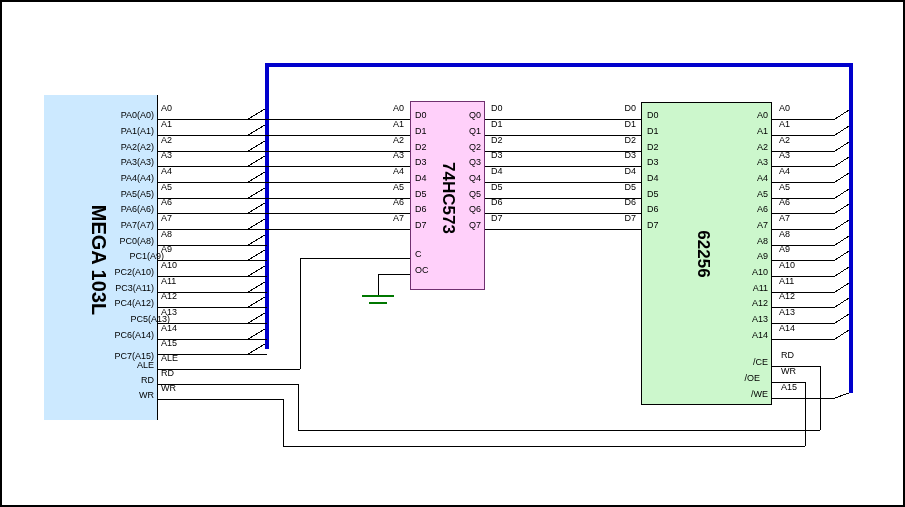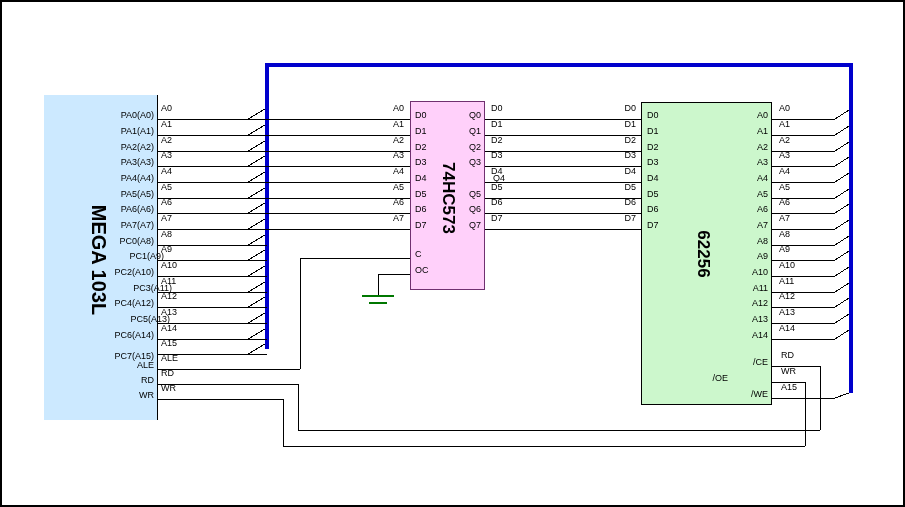--- a/index.html
+++ b/index.html
@@ -132,21 +132,21 @@
       <div class="lbl r" style="top: 124px; left: 94px; width: 58px;">PA1(A1)</div>
       <div class="lbl r" style="top: 140px; left: 94px; width: 58px;">PA2(A2)</div>
       <div class="lbl r" style="top: 155px; left: 94px; width: 58px;">PA3(A3)</div>
       <div class="lbl r" style="top: 171px; left: 94px; width: 58px;">PA4(A4)</div>
       <div class="lbl r" style="top: 187px; left: 94px; width: 58px;">PA5(A5)</div>
       <div class="lbl r" style="top: 202px; left: 94px; width: 58px;">PA6(A6)</div>
       <div class="lbl r" style="top: 218px; left: 94px; width: 58px;">PA7(A7)</div>
       <div class="lbl r" style="top: 234px; left: 94px; width: 58px;">PC0(A8)</div>
       <div class="lbl r" style="top: 249px; left: 94px; width: 68px;">PC1(A9)</div>
       <div class="lbl r" style="top: 265px; left: 94px; width: 58px;">PC2(A10)</div>
-      <div class="lbl r" style="top: 281px; left: 94px; width: 76px;">PC3(A11)</div>
+      <div class="lbl r" style="top: 281px; left: 94px; width: 58px;">PC3(A11)</div>
       <div class="lbl r" style="top: 296px; left: 94px; width: 58px;">PC4(A12)</div>
       <div class="lbl r" style="top: 312px; left: 110px; width: 58px;">PC5(A13)</div>
       <div class="lbl r" style="top: 328px; left: 94px; width: 58px;">PC6(A14)</div>
       <div class="lbl r" style="top: 349px; left: 94px; width: 58px;">PC7(A15)</div>
       <div class="lbl r" style="top: 358px; left: 94px; width: 58px;">ALE</div>
       <div class="lbl r" style="top: 373px; left: 94px; width: 58px;">RD</div>
       <div class="lbl r" style="top: 388px; left: 94px; width: 58px;">WR</div>
       <div class="lbl" style="top: 101px; left: 159px;">A0</div>
       <div class="lbl" style="top: 117px; left: 159px;">A1</div>
       <div class="lbl" style="top: 133px; left: 159px;">A2</div>
@@ -179,21 +179,21 @@
       <div class="lbl" style="top: 140px; left: 413px;">D2</div>
       <div class="lbl" style="top: 155px; left: 413px;">D3</div>
       <div class="lbl" style="top: 171px; left: 413px;">D4</div>
       <div class="lbl" style="top: 187px; left: 413px;">D5</div>
       <div class="lbl" style="top: 202px; left: 413px;">D6</div>
       <div class="lbl" style="top: 218px; left: 413px;">D7</div>
       <div class="lbl r" style="top: 108px; left: 421px; width: 58px;">Q0</div>
       <div class="lbl r" style="top: 124px; left: 421px; width: 58px;">Q1</div>
       <div class="lbl r" style="top: 140px; left: 421px; width: 58px;">Q2</div>
       <div class="lbl r" style="top: 155px; left: 421px; width: 58px;">Q3</div>
-      <div class="lbl r" style="top: 171px; left: 445px; width: 58px;">Q4</div>
+      <div class="lbl r" style="top: 171px; left: 421px; width: 58px;">Q4</div>
       <div class="lbl r" style="top: 187px; left: 421px; width: 58px;">Q5</div>
       <div class="lbl r" style="top: 202px; left: 421px; width: 58px;">Q6</div>
       <div class="lbl r" style="top: 218px; left: 421px; width: 58px;">Q7</div>
       <div class="lbl" style="top: 247px; left: 413px;">C</div>
       <div class="lbl" style="top: 263px; left: 413px;">OC</div>
       <div class="lbl" style="top: 101px; left: 489px;">D0</div>
       <div class="lbl" style="top: 117px; left: 489px;">D1</div>
       <div class="lbl" style="top: 133px; left: 489px;">D2</div>
       <div class="lbl" style="top: 148px; left: 489px;">D3</div>
       <div class="lbl" style="top: 164px; left: 489px;">D4</div>
@@ -225,21 +225,21 @@
       <div class="lbl r" style="top: 202px; left: 708px; width: 58px;">A6</div>
       <div class="lbl r" style="top: 218px; left: 708px; width: 58px;">A7</div>
       <div class="lbl r" style="top: 234px; left: 708px; width: 58px;">A8</div>
       <div class="lbl r" style="top: 249px; left: 708px; width: 58px;">A9</div>
       <div class="lbl r" style="top: 265px; left: 708px; width: 58px;">A10</div>
       <div class="lbl r" style="top: 281px; left: 708px; width: 58px;">A11</div>
       <div class="lbl r" style="top: 296px; left: 708px; width: 58px;">A12</div>
       <div class="lbl r" style="top: 312px; left: 708px; width: 58px;">A13</div>
       <div class="lbl r" style="top: 328px; left: 708px; width: 58px;">A14</div>
       <div class="lbl r" style="top: 355px; left: 708px; width: 58px;">/CE</div>
-      <div class="lbl r" style="top: 371px; left: 668px; width: 58px;">/OE</div>
+      <div class="lbl r" style="top: 371px; left: 700px; width: 58px;">/OE</div>
       <div class="lbl r" style="top: 387px; left: 708px; width: 58px;">/WE</div>
       <div class="lbl" style="top: 101px; left: 777px;">A0</div>
       <div class="lbl" style="top: 117px; left: 777px;">A1</div>
       <div class="lbl" style="top: 133px; left: 777px;">A2</div>
       <div class="lbl" style="top: 148px; left: 777px;">A3</div>
       <div class="lbl" style="top: 164px; left: 777px;">A4</div>
       <div class="lbl" style="top: 180px; left: 777px;">A5</div>
       <div class="lbl" style="top: 195px; left: 777px;">A6</div>
       <div class="lbl" style="top: 211px; left: 777px;">A7</div>
       <div class="lbl" style="top: 227px; left: 777px;">A8</div>

